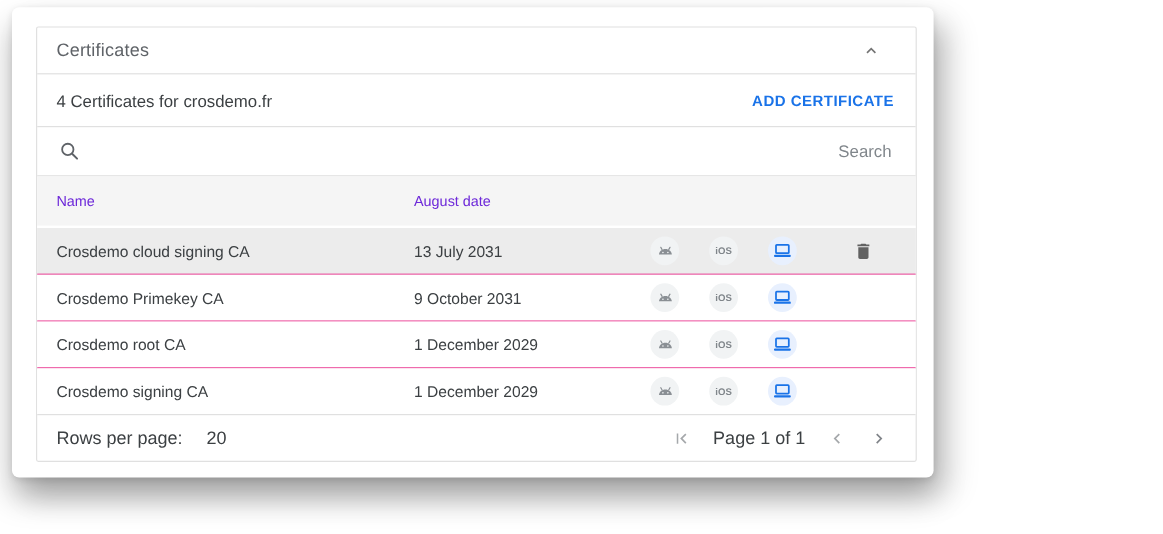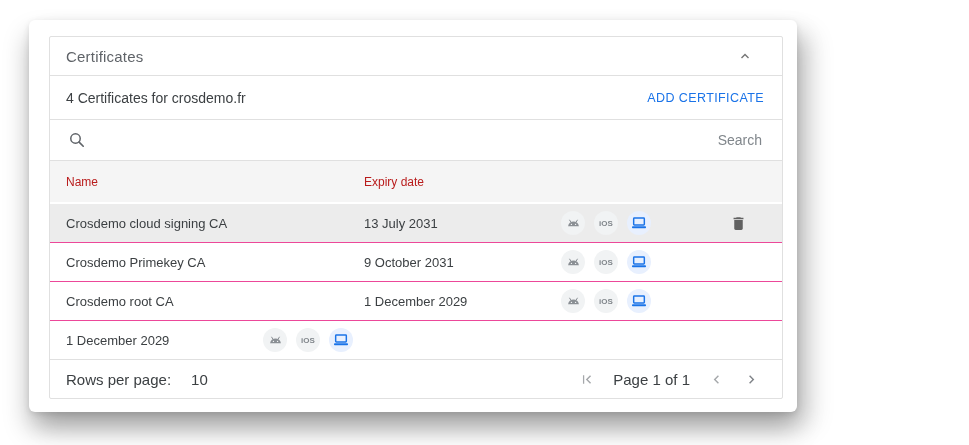--- a/index.html
+++ b/index.html
@@ -2,24 +2,23 @@
 <html><head>
 <meta charset="utf-8">
 <style>
   html,body{margin:0;padding:0;}
   body{
     width:969px;height:445px;background:#ffffff;overflow:hidden;position:relative;
     font-family:"Liberation Sans", sans-serif;
     -webkit-font-smoothing:antialiased;
   }
   .page{
-    position:absolute;left:10px;top:20px;width:768px;height:392px;
+    position:absolute;left:10px;top:6px;width:768px;height:392px;
     background:#ffffff;border-radius:6px;
     box-shadow:0 16px 26px rgba(0,0,0,0.28), 14px 14px 26px rgba(0,0,0,0.14), 0 2px 6px rgba(0,0,0,0.10);
-    margin-left:19px;
   }
   .card{
     position:absolute;left:20px;right:14px;top:16px;bottom:13px;
     background:#ffffff;border:1px solid #e0e0e0;border-radius:2px;
     display:flex;flex-direction:column;
   }
   
   .panel-header{
     height:38px;flex:0 0 38px;display:flex;align-items:center;
     padding:0 16px;border-bottom:1px solid #e0e0e0;
@@ -29,48 +28,48 @@
   
   .panel-sub{
     height:43px;flex:0 0 43px;display:flex;align-items:center;
     padding:0 16px;border-bottom:1px solid #e0e0e0;
   }
   .sub-text{font-size:14px;color:#3c4043;}
   .sub-text .bold{font-weight:normal;}
   .add-btn{
     margin-left:auto;background:none;border:none;cursor:pointer;
     font-family:"Liberation Sans", sans-serif;
-    font-size:12.5px;font-weight:normal;letter-spacing:.4px;color:#1a73e8;padding:6px 2px;
+    font-size:12.5px;font-weight:bold;letter-spacing:.4px;color:#1a73e8;padding:6px 2px;
   }
   
   .search-row{
     height:40px;flex:0 0 40px;display:flex;align-items:center;gap:14px;
     padding:0 18px;border-bottom:1px solid #e0e0e0;
   }
   .search-row input{
     border:none;outline:none;flex:1;font-family:"Liberation Sans", sans-serif;
     font-size:14px;color:#3c4043;background:transparent;text-align:right;
   }
   .search-row input::placeholder{color:#80868b;}
   
   .thead{
     height:41px;flex:0 0 41px;display:flex;align-items:center;
     padding:0 16px;background:#f5f5f5;border-bottom:2px solid #ffffff;
-    font-size:12px;color:#b91c1c;
+    font-size:12px;color:#6d28d9;
   }
   .trow{
     height:38px;flex:0 0 38px;display:flex;align-items:center;
     padding:0 16px;border-bottom:1px solid #ec4899;
     font-size:13px;color:#3c4043;cursor:pointer;background:#ffffff;
   }
   .trow.active{background:#ececec;}
   .trow:last-of-type{border-bottom:1px solid #e0e0e0;}
   .col-name{width:298px;}
   .col-expiry{width:197px;}
-  .col-platforms{flex:1;display:flex;align-items:flex-start;gap:9px;}
+  .col-platforms{flex:1;display:flex;align-items:flex-start;gap:25px;}
   .col-actions{width:56px;display:flex;justify-content:center;}
   .picon{
     width:24px;height:24px;border-radius:50%;background:#f1f3f4;
     display:flex;align-items:center;justify-content:center;flex:0 0 auto;
   }
   .picon.laptop{background:#e8f0fe;}
   .ios-label{font-size:8px;font-weight:bold;color:#80868b;letter-spacing:0;}
   .trash{display:none;align-items:center;justify-content:center;cursor:pointer;}
   .trow.active .trash{display:flex;}
   
@@ -108,21 +107,21 @@
     <div class="search-row">
       <svg width="18" height="18" viewBox="0 0 24 24">
           <circle cx="10" cy="10" r="6.3" fill="none" stroke="#5f6368" stroke-width="2"></circle>
           <line x1="14.8" y1="14.8" x2="20.3" y2="20.3" stroke="#5f6368" stroke-width="2.2" stroke-linecap="round"></line>
         </svg>
       <input type="text" placeholder="Search" style="">
     </div>
 
     <div class="thead">
       <div class="col-name">Name</div>
-      <div class="col-expiry">Expiry date</div>
+      <div class="col-expiry">August date</div>
       <div class="col-platforms"></div>
       <div class="col-actions"></div>
     </div>
 
     <div id="table-body">
   <div class="trow active">
     <div class="col-name">Crosdemo cloud signing CA</div>
     <div class="col-expiry">13 July 2031</div>
     <div class="col-platforms">
       <span class="picon">
@@ -203,20 +202,21 @@
           <rect x="1.5" y="17" width="21" height="2.8" rx="1.2" fill="#1a73e8"></rect>
         </svg>
       </span>
     </div>
     <div class="col-actions">
       
     </div>
   </div>
 
   <div class="trow">
+    <div class="col-name">Crosdemo signing CA</div>
     <div class="col-expiry">1 December 2029</div>
     <div class="col-platforms">
       <span class="picon">
         <svg width="15" height="15" viewBox="0 0 24 24">
           <path d="M3.4 16.2c.4-4.2 4.1-7.3 8.6-7.3s8.2 3.1 8.6 7.3z" fill="#8a8f94"></path>
           <line x1="7.6" y1="9.6" x2="5.9" y2="6.6" stroke="#8a8f94" stroke-width="1.6" stroke-linecap="round"></line>
           <line x1="16.4" y1="9.6" x2="18.1" y2="6.6" stroke="#8a8f94" stroke-width="1.6" stroke-linecap="round"></line>
           <circle cx="8.7" cy="13.4" r="1.1" fill="#f1f3f4"></circle>
           <circle cx="15.3" cy="13.4" r="1.1" fill="#f1f3f4"></circle>
         </svg>
@@ -232,21 +232,21 @@
       </span>
     </div>
     <div class="col-actions">
       
     </div>
   </div>
 </div>
 
     <div class="tfooter">
       <span>Rows per page:</span>
-      <span class="rpp-value">10</span>
+      <span class="rpp-value">20</span>
       <div class="pager">
         <span class="pbtn">
           <svg width="17" height="17" viewBox="0 0 24 24" fill="#a5a8ab">
               <path d="M18.41 16.59 13.82 12l4.59-4.59L17 6l-6 6 6 6zM7 6h1.8v12H7z"></path>
             </svg>
         </span>
         <span class="page-indicator">Page 1 of 1</span>
         <span class="pbtn">
           <svg width="17" height="17" viewBox="0 0 24 24" fill="#a5a8ab">
               <path d="M15.41 7.41 14 6l-6 6 6 6 1.41-1.41L10.83 12z"></path>

